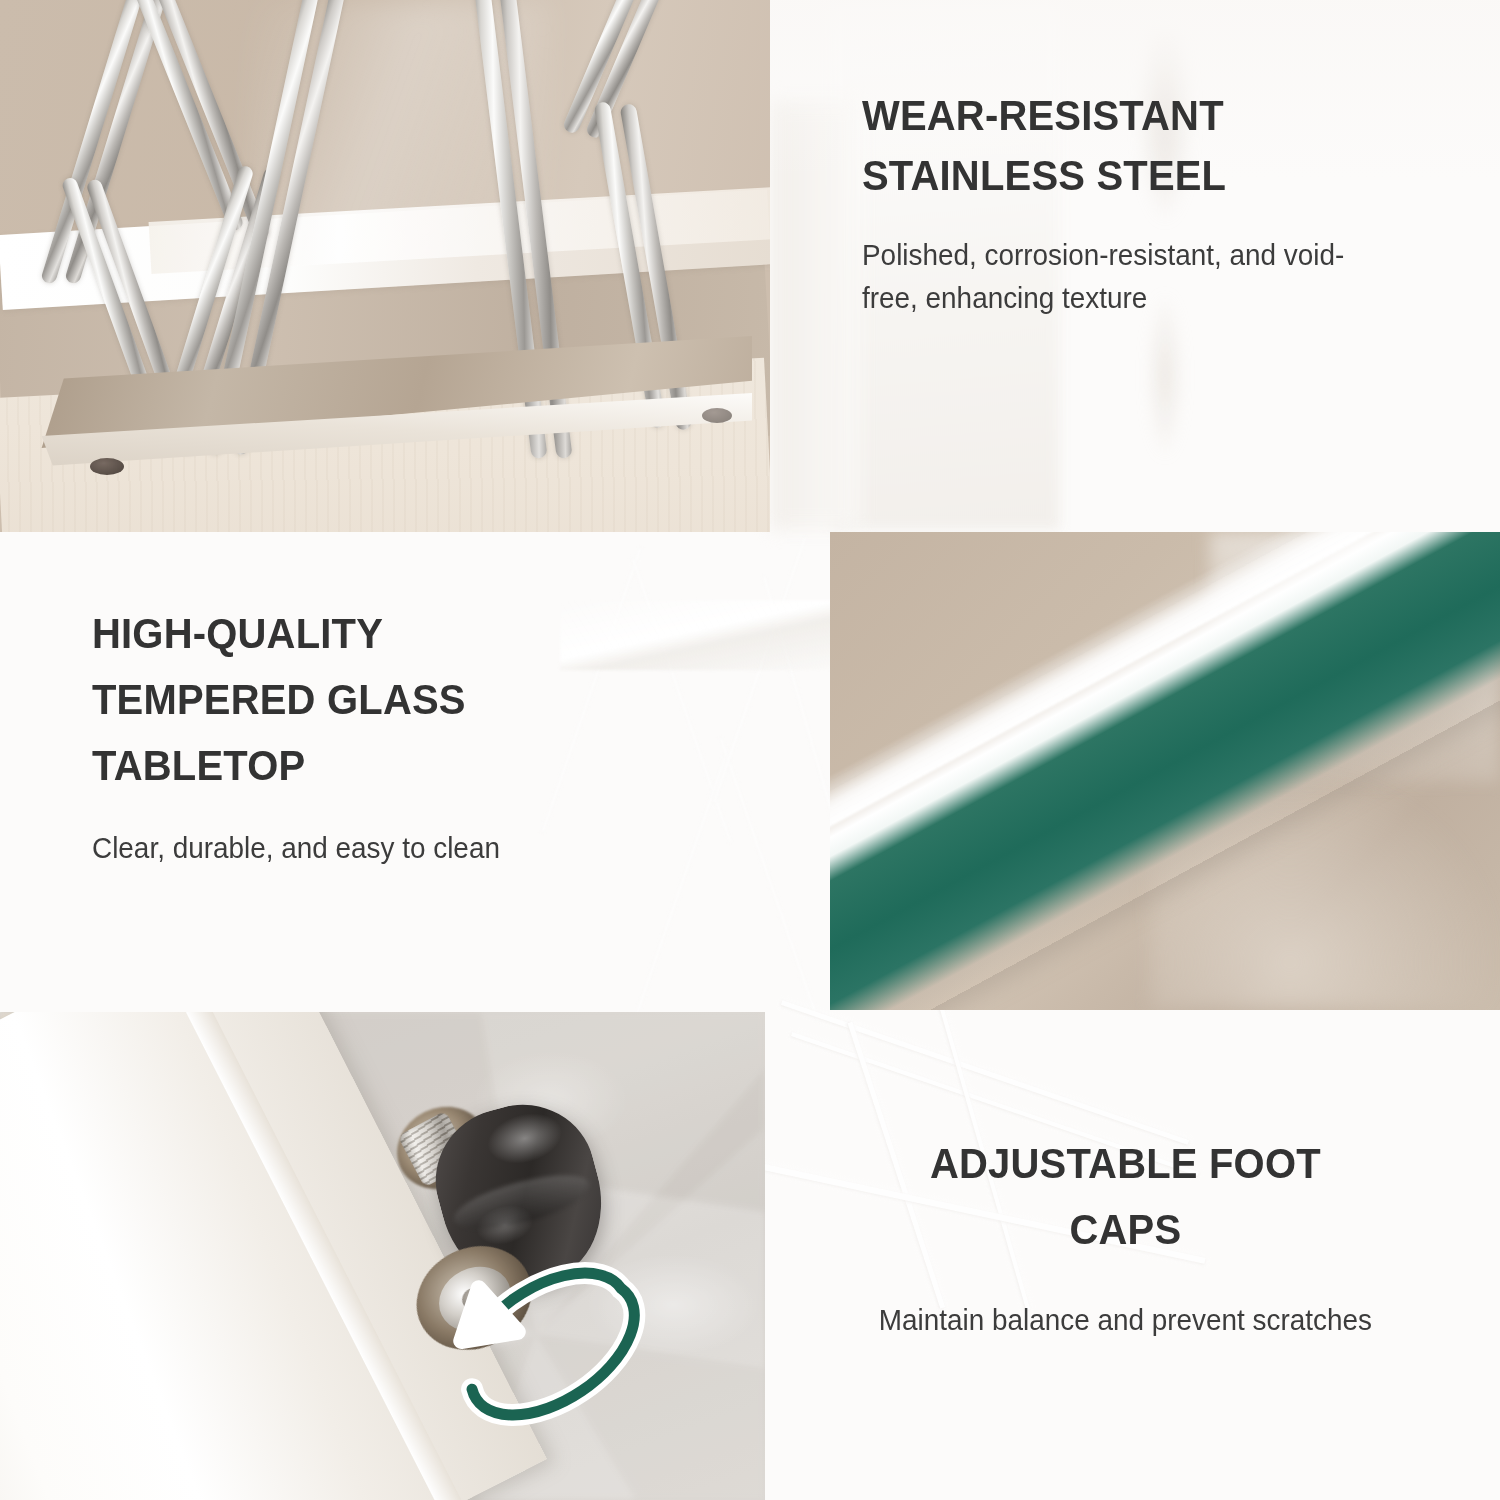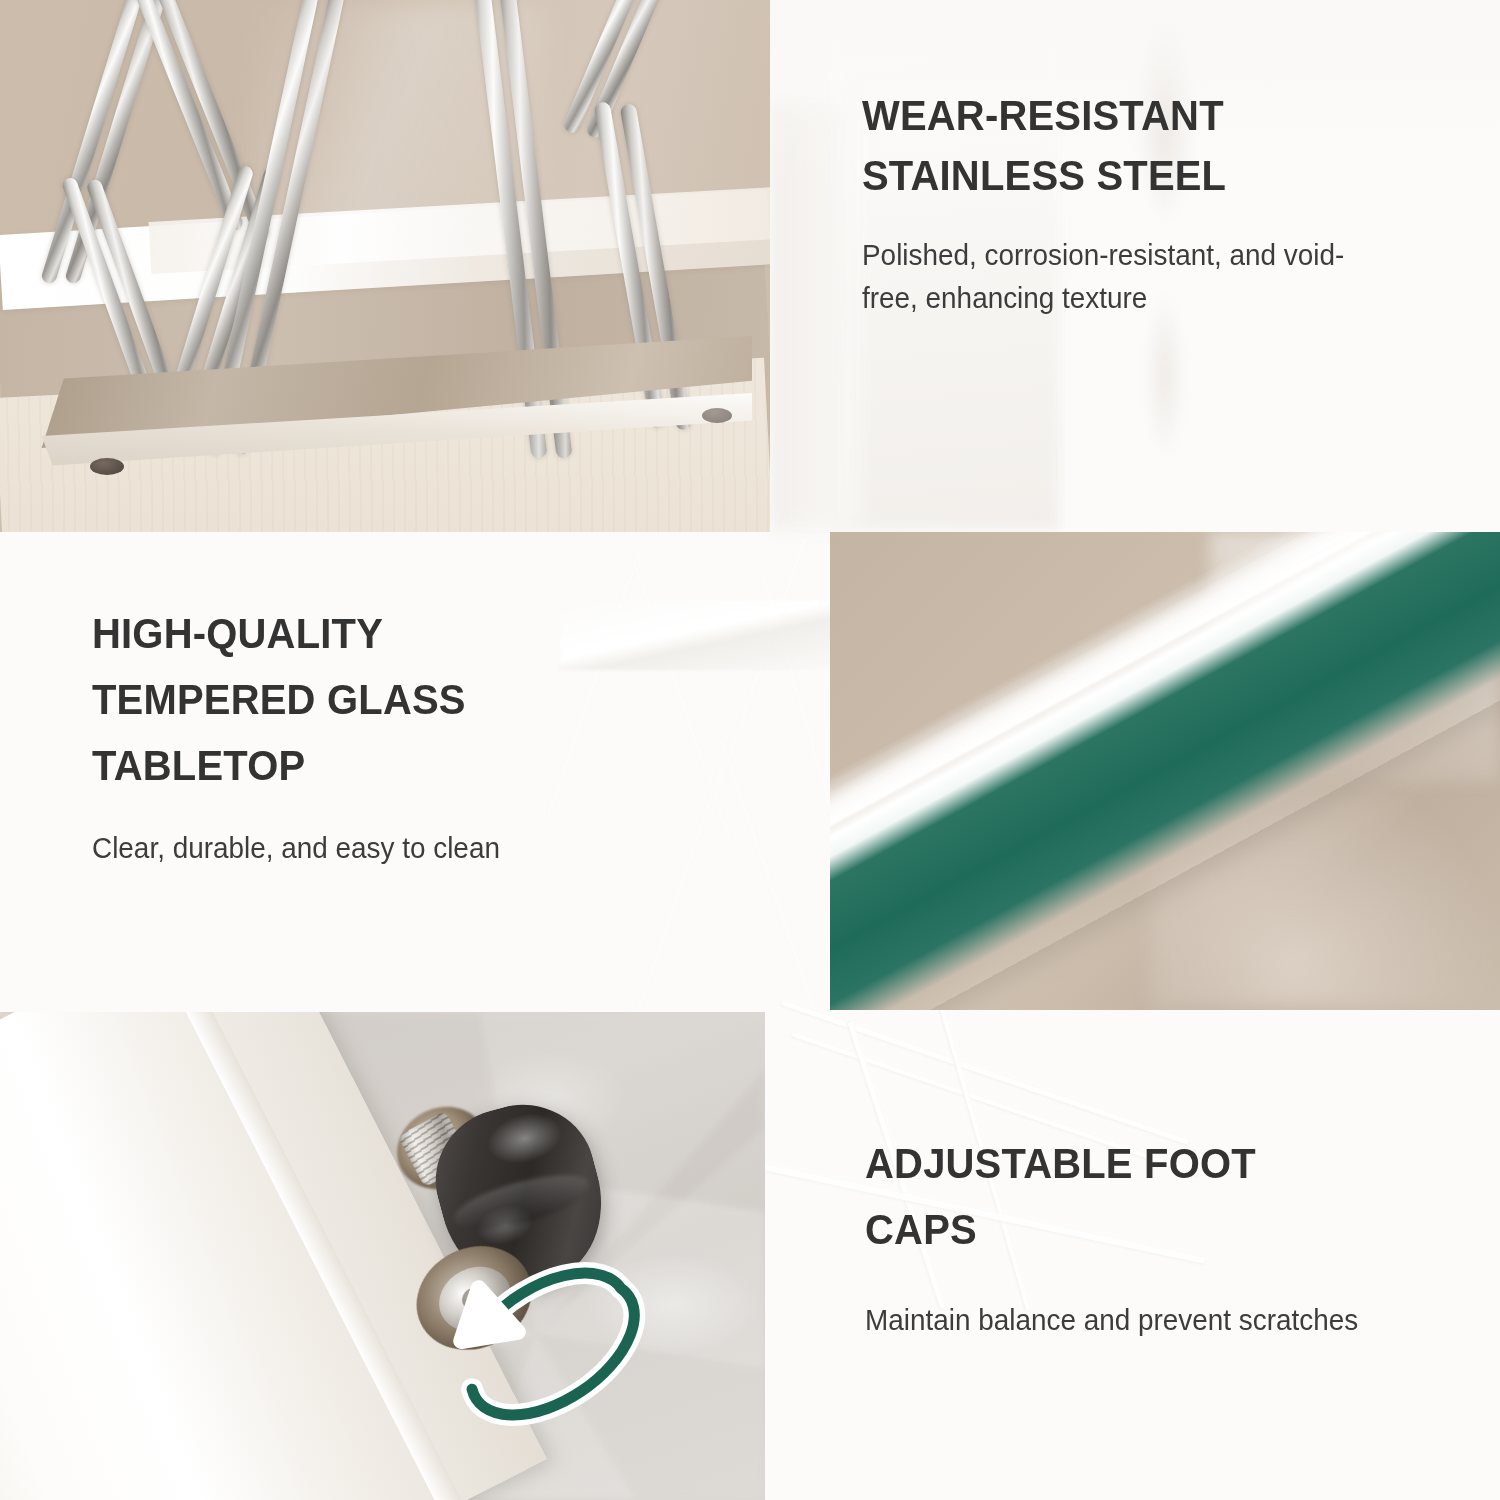--- a/index.html
+++ b/index.html
@@ -287,21 +287,21 @@
 
   
   #text-steel{left:862px;top:85px;width:560px;height:420px;z-index:5;}
   #text-steel .heading{font-size:43px;line-height:60px;}
   #text-steel .body-copy{font-size:30px;line-height:43px;margin-top:28px;}
 
   #text-glass{left:92px;top:600px;width:580px;height:380px;z-index:5;}
   #text-glass .heading{font-size:43px;line-height:66px;}
   #text-glass .body-copy{font-size:30px;line-height:43px;margin-top:28px;}
 
-  #text-foot{left:865px;top:1130px;width:560px;height:330px;z-index:5;}
+  #text-foot{left:865px;top:1130px;width:560px;height:330px;z-index:5;text-align:center;}
   #text-foot .heading{font-size:43px;line-height:66px;}
   #text-foot .body-copy{font-size:30px;line-height:43px;margin-top:36px;}
 </style>
 </head>
 <body>
 
 <div class="canvas">
 
   <div class="bg-wash">
     <div class="bg-soft-a"></div>

